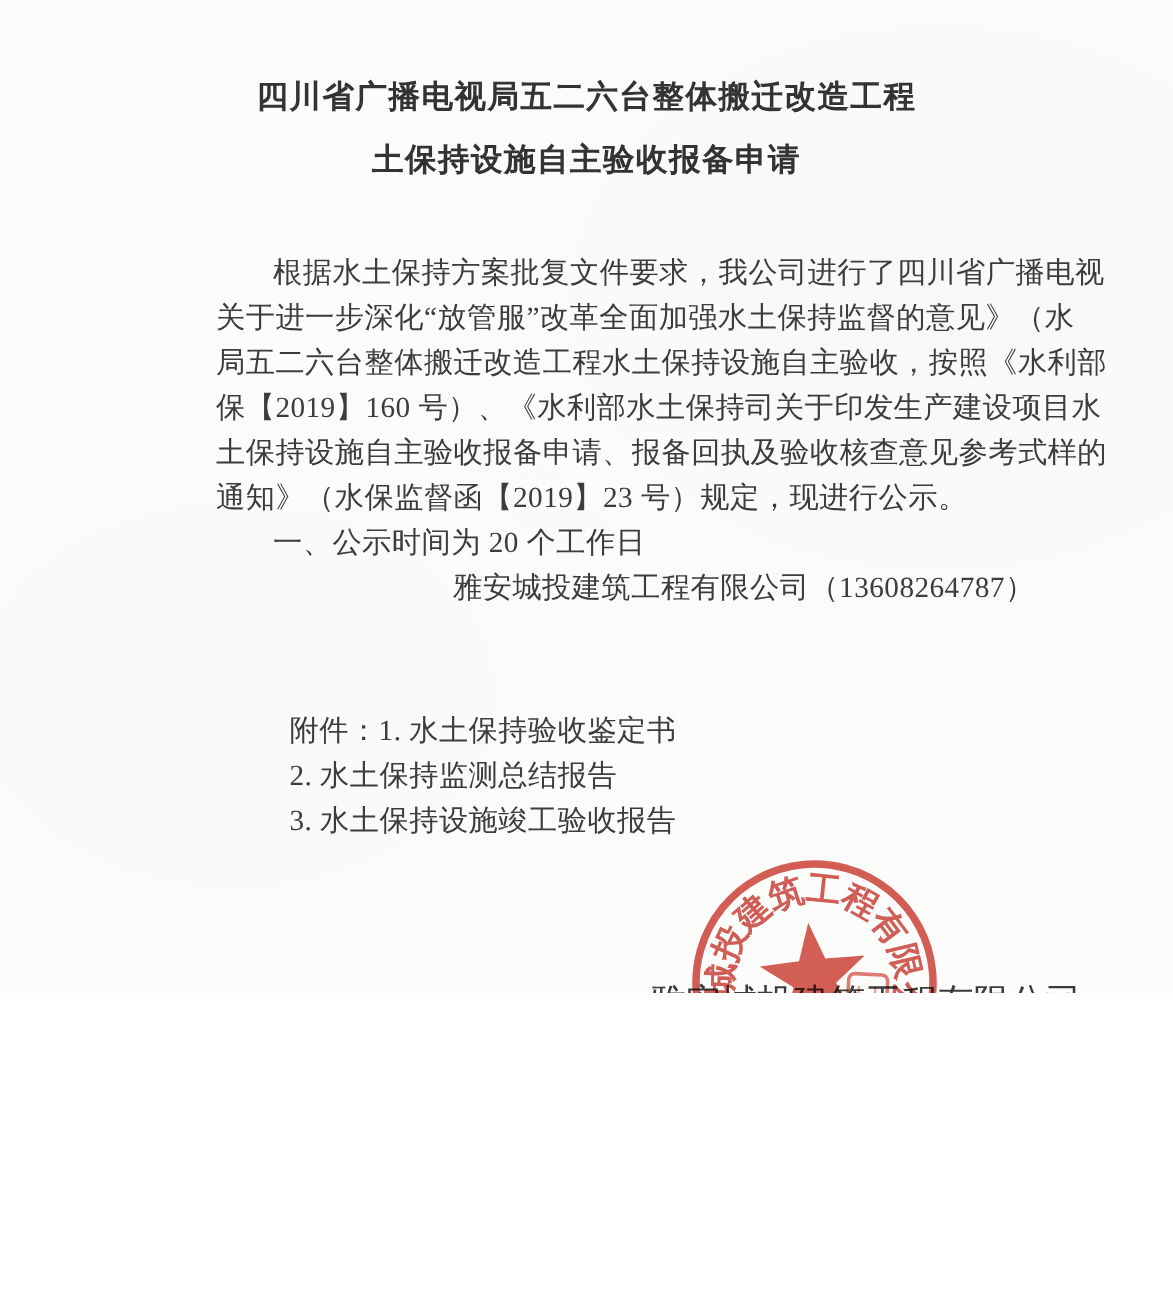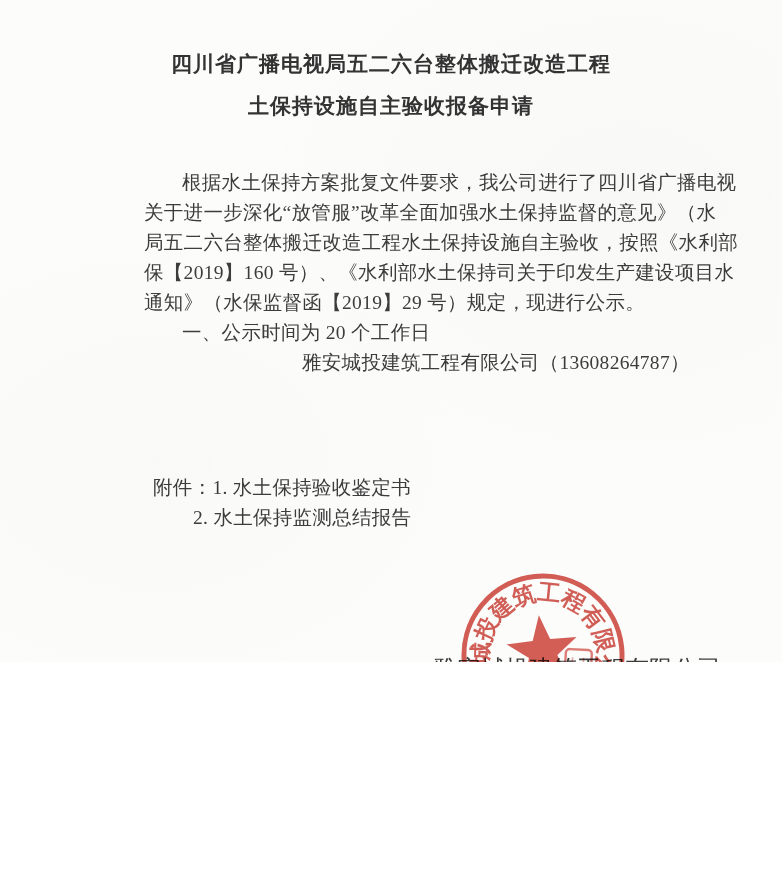--- a/index.html
+++ b/index.html
@@ -13,21 +13,21 @@
     font-family:"Liberation Serif","DejaVu Serif",serif;
     color:#3c3c3c;
   }
   .title-block { position:absolute; top:43px; left:0; right:0; text-align:center; }
   .title-line { font-size:21px; line-height:42px; font-weight:bold; color:#333; letter-spacing:1px; }
   .content { position:absolute; left:117px; top:168px; width:600px; font-size:19.5px; line-height:30px; white-space:nowrap;margin-left:27px; }
   .content .line { letter-spacing:0.3px; }
   .indent-2 { padding-left:38px; }
   .indent-co { padding-left:158px; }
   .attachments { position:absolute; left:117px; top:473px; font-size:19.5px; line-height:30px; white-space:nowrap; }
-  .att-first { padding-left:36px; letter-spacing:0.3px; }
+  .att-first { padding-left:36px; letter-spacing:0.3px;text-align:right; }
   .att-rest  { padding-left:76px; letter-spacing:0.3px; }
   .signature { position:absolute; left:433px; top:654px; font-size:24px; line-height:30px; white-space:nowrap; }
   .sig-date { padding-left:54px; }
   .seal-wrap {
     position:absolute; left:443px; top:555px; width:200px; height:200px;
     mix-blend-mode:multiply; opacity:0.88; transform:rotate(-6deg);
     pointer-events:none;
   }
   .seal-ring { fill:none; stroke:#cf473d; stroke-width:5; }
   .seal-star { fill:#d0493f; }
@@ -44,28 +44,30 @@
   <div class="title-block">
     <div class="title-line">四川省广播电视局五二六台整体搬迁改造工程</div>
     <div class="title-line">土保持设施自主验收报备申请</div>
   </div>
 
   <div class="content">
     <div class="line indent-2">根据水土保持方案批复文件要求，我公司进行了四川省广播电视</div>
     <div class="line">关于进一步深化“放管服”改革全面加强水土保持监督的意见》（水</div>
     <div class="line">局五二六台整体搬迁改造工程水土保持设施自主验收，按照《水利部</div>
     <div class="line">保【2019】160 号）、《水利部水土保持司关于印发生产建设项目水</div>
-    <div class="line">通知》（水保监督函【2019】29 号）规定，现进行公示。</div>
+    <div class="line">土保持设施自主验收报备申请、报备回执及验收核查意见参考式样的</div>
+    <div class="line">通知》（水保监督函【2019】23 号）规定，现进行公示。</div>
     <div class="line indent-2">一、公示时间为 20 个工作日</div>
     <div class="line indent-co">雅安城投建筑工程有限公司（13608264787）</div>
   </div>
 
   <div class="attachments">
     <div class="att-first"><span>附件：</span><span>1. 水土保持验收鉴定书</span></div>
     <div class="att-rest">2. 水土保持监测总结报告</div>
+    <div class="att-rest">3. 水土保持设施竣工验收报告</div>
   </div>
 
   <div class="signature">
     <div>雅安城投建筑工程有限公司</div>
     <div class="sig-date">2025 年 6 月 9 日</div>
   </div>
 
   <div class="seal-wrap">
     <svg id="seal-svg" width="200" height="200" viewBox="0 0 200 200">
       <circle class="seal-ring" cx="100" cy="100" r="79"></circle>

